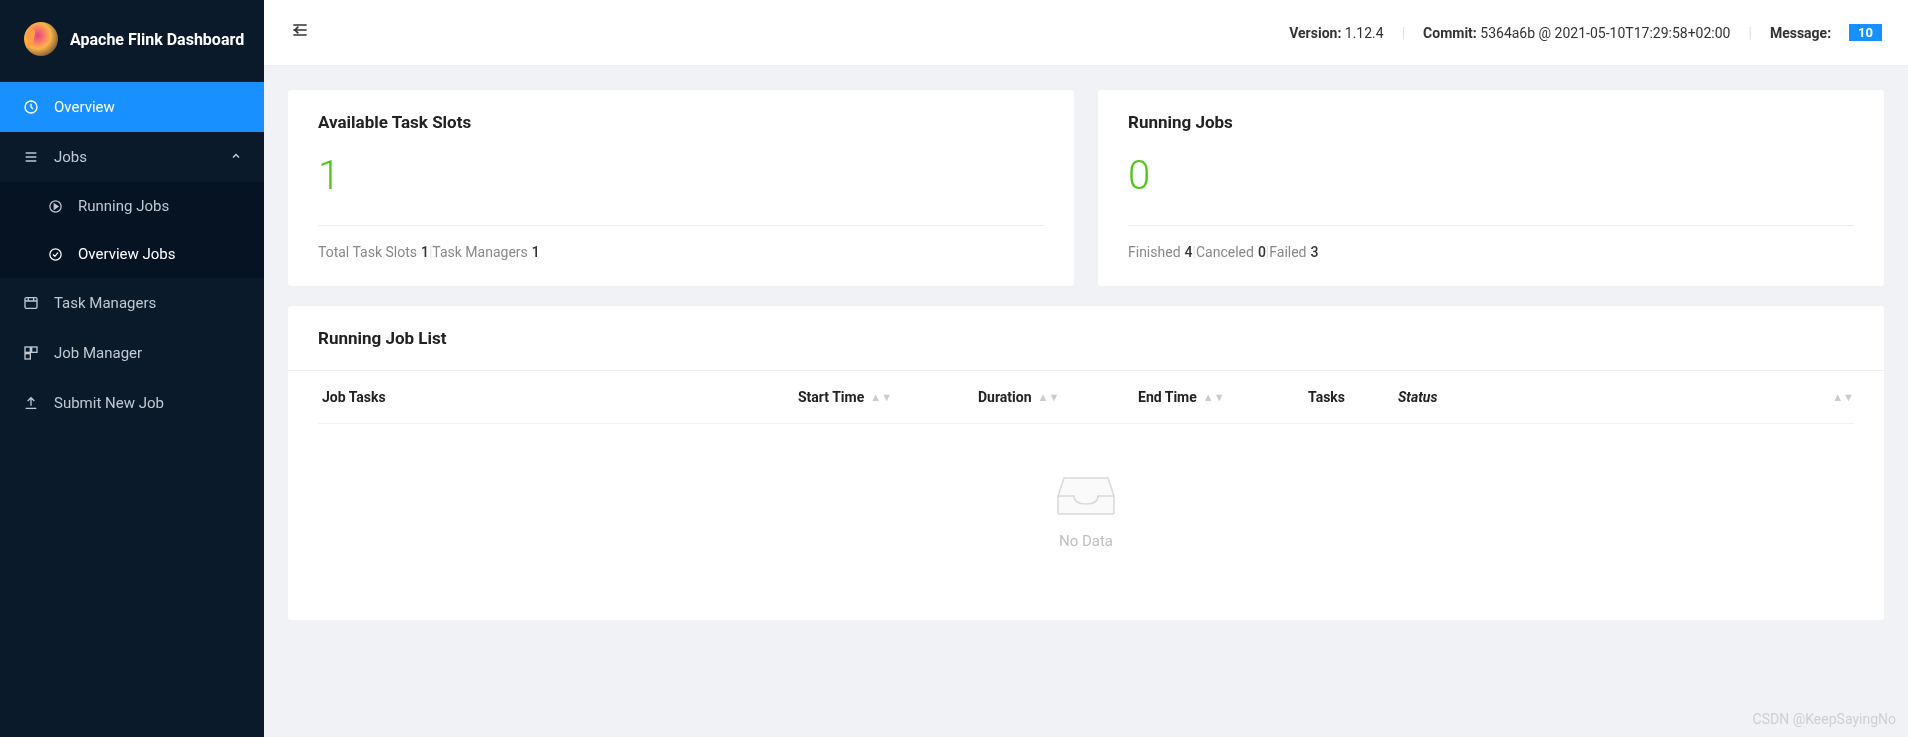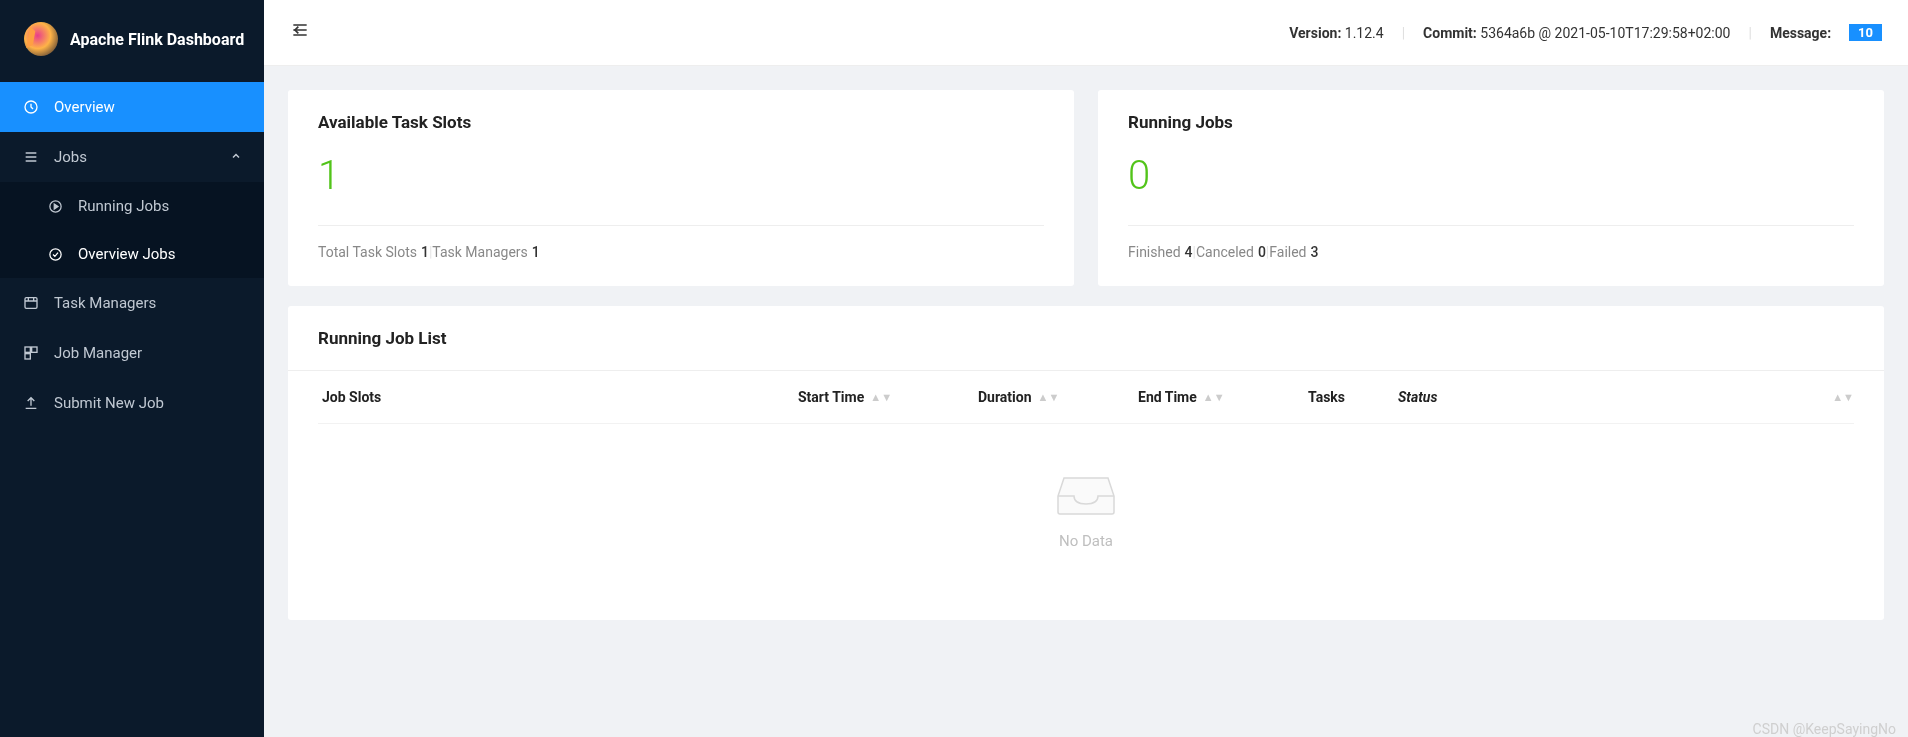--- a/index.html
+++ b/index.html
@@ -92,21 +92,21 @@
 .col-duration { flex: 0 0 160px; }
 .col-end { flex: 0 0 170px; }
 .col-tasks { flex: 0 0 90px; }
 .col-status { flex: 1; font-style: italic; }
 .sorter { display:inline-flex; flex-direction:column; line-height:7px; color:#ccc; font-size:11px; }
 
 .empty { display:flex; flex-direction:column; align-items:center; justify-content:center; padding: 50px 0 70px; color:#aaa; }
 .empty svg { margin-bottom:14px; }
 .empty-text { font-size:15px; color:#bfbfbf; }
 
-.watermark { position:fixed; right:12px; bottom:0; color:#cfcfcf; font-size:14px; pointer-events:none; }
+.watermark { position:fixed; right:12px; bottom:10px; color:#cfcfcf; font-size:14px; pointer-events:none; }
 </style>
 </head>
 <body>
 
 <div class="layout">
 
   <aside class="sidebar">
     <div class="logo-row">
       <div class="logo-img"></div>
       <div class="logo-title">Apache Flink Dashboard</div>
@@ -244,21 +244,21 @@
 
       </div>
 
       <div class="card job-card">
         <div class="card-title">Running Job List</div>
         <div class="title-underline"></div>
 
         <div class="table">
           <div class="thead">
             <div class="th col-name">
-                <span>Job Slots</span>
+                <span>Job Tasks</span>
               </div>
             <div class="th col-start">
                 <span>Start Time</span>
                 <span class="sorter">▲▼</span>
               </div>
             <div class="th col-duration">
                 <span>Duration</span>
                 <span class="sorter">▲▼</span>
               </div>
             <div class="th col-end">

